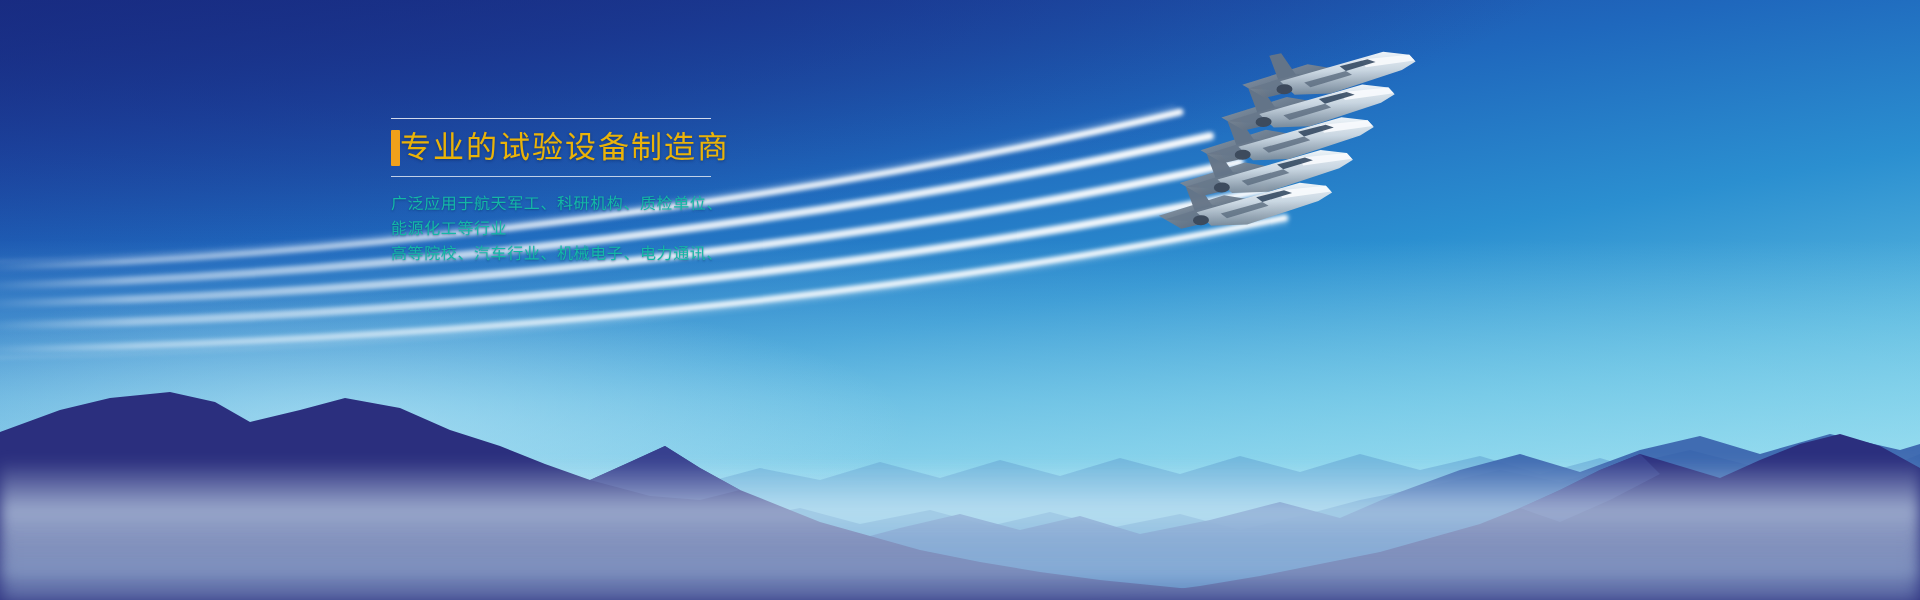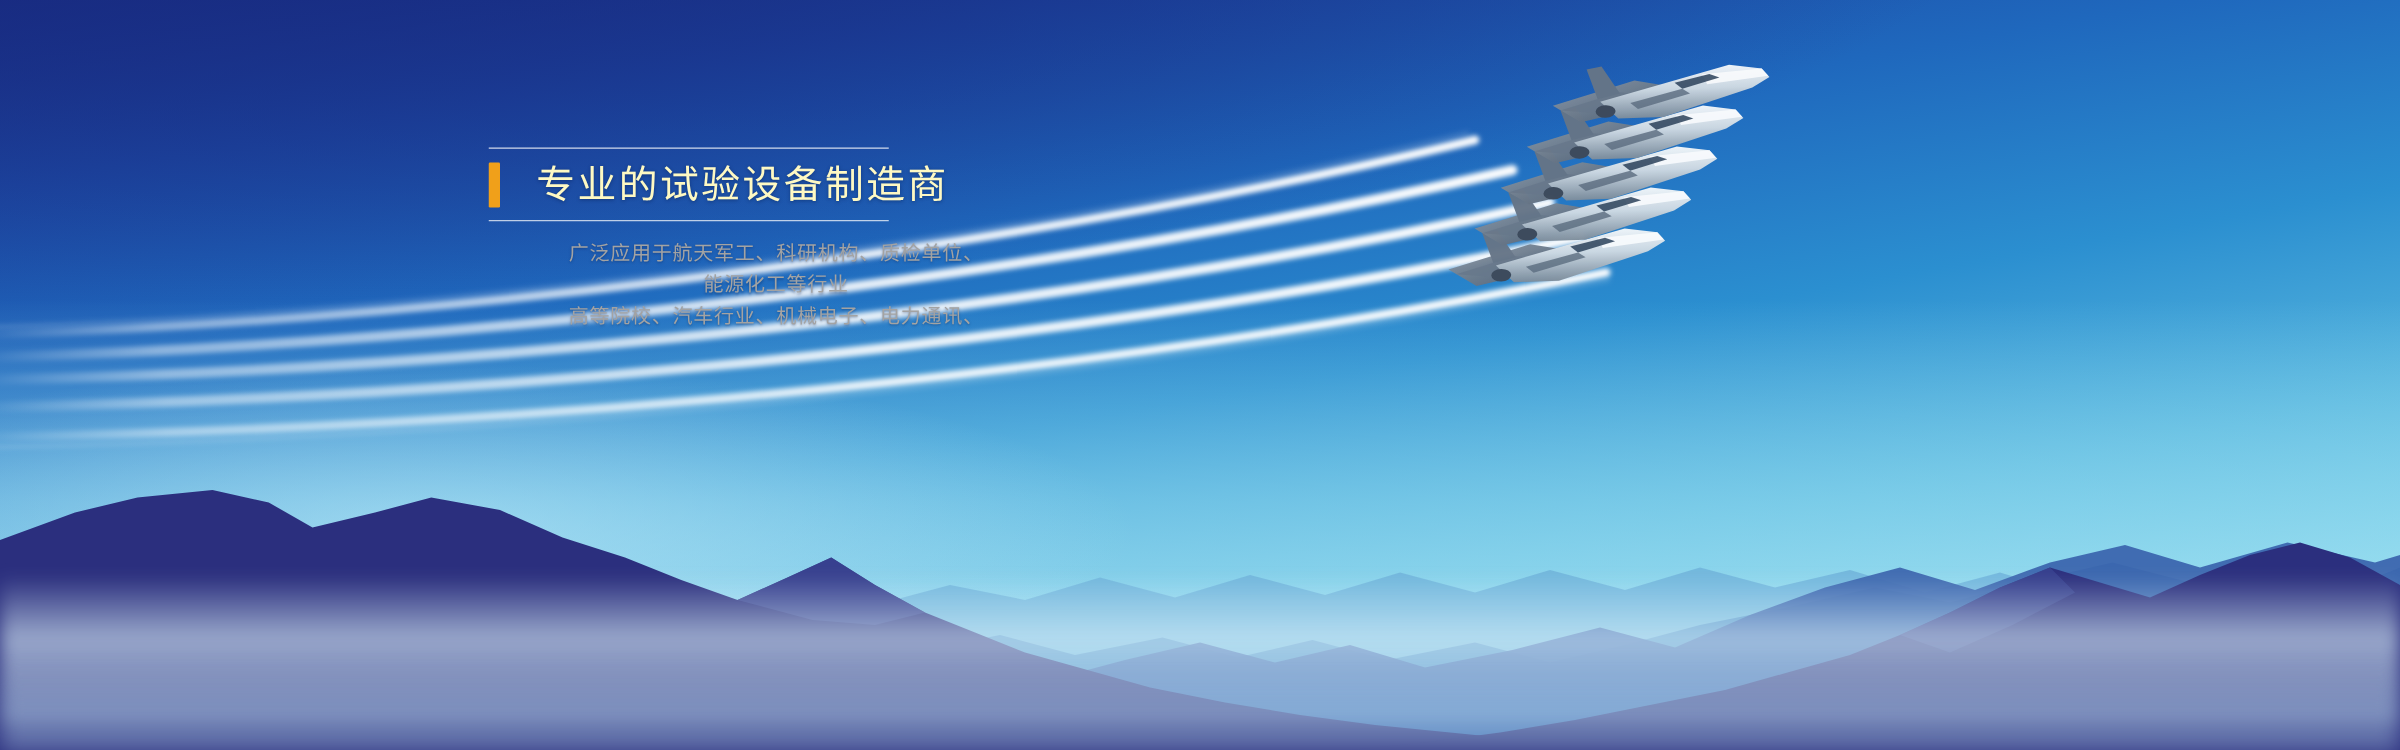--- a/index.html
+++ b/index.html
@@ -34,25 +34,25 @@
   .mist2{position:absolute;left:0;right:0;bottom:0px;height:70px;
         background:linear-gradient(180deg, rgba(215,240,252,0) 0%, rgba(200,234,250,.45) 100%);
         filter:blur(9px);}
 
   
   .copy{position:absolute;left:391px;top:118px;width:460px;}
   .rule{height:1px;background:rgba(255,255,255,.80);width:320px;}
   .rule.bottom{width:320px;background:rgba(255,255,255,.72);}
   .headline-row{display:flex;align-items:center;margin:11px 0 10px 0;}
   .accent{width:9px;height:36px;background:#f0a01a;flex:0 0 auto;border-radius:1px;}
-  .headline{margin-left:29px;color:#fef9c3;font-size:31px;line-height:36px;
+  .headline{margin-left:0;color:#eab308;font-size:31px;line-height:36px;
             letter-spacing:2px;white-space:nowrap;
             text-shadow:0 1px 3px rgba(6,24,70,.45);}
-  .sub{margin-top:14px;color:#a3a3a3;font-size:16px;line-height:25px;
-       letter-spacing:.6px;text-shadow:0 1px 2px rgba(8,30,80,.40);text-align:center;}
+  .sub{margin-top:14px;color:#14b8a6;font-size:16px;line-height:25px;
+       letter-spacing:.6px;text-shadow:0 1px 2px rgba(8,30,80,.40);}
   .sub div{white-space:nowrap;}
 </style>
 </head>
 <body>
 
 <div class="stage">
 
   <div class="sky"></div>
   <div class="sky-haze"></div>
   <div class="sun-glow"></div>

